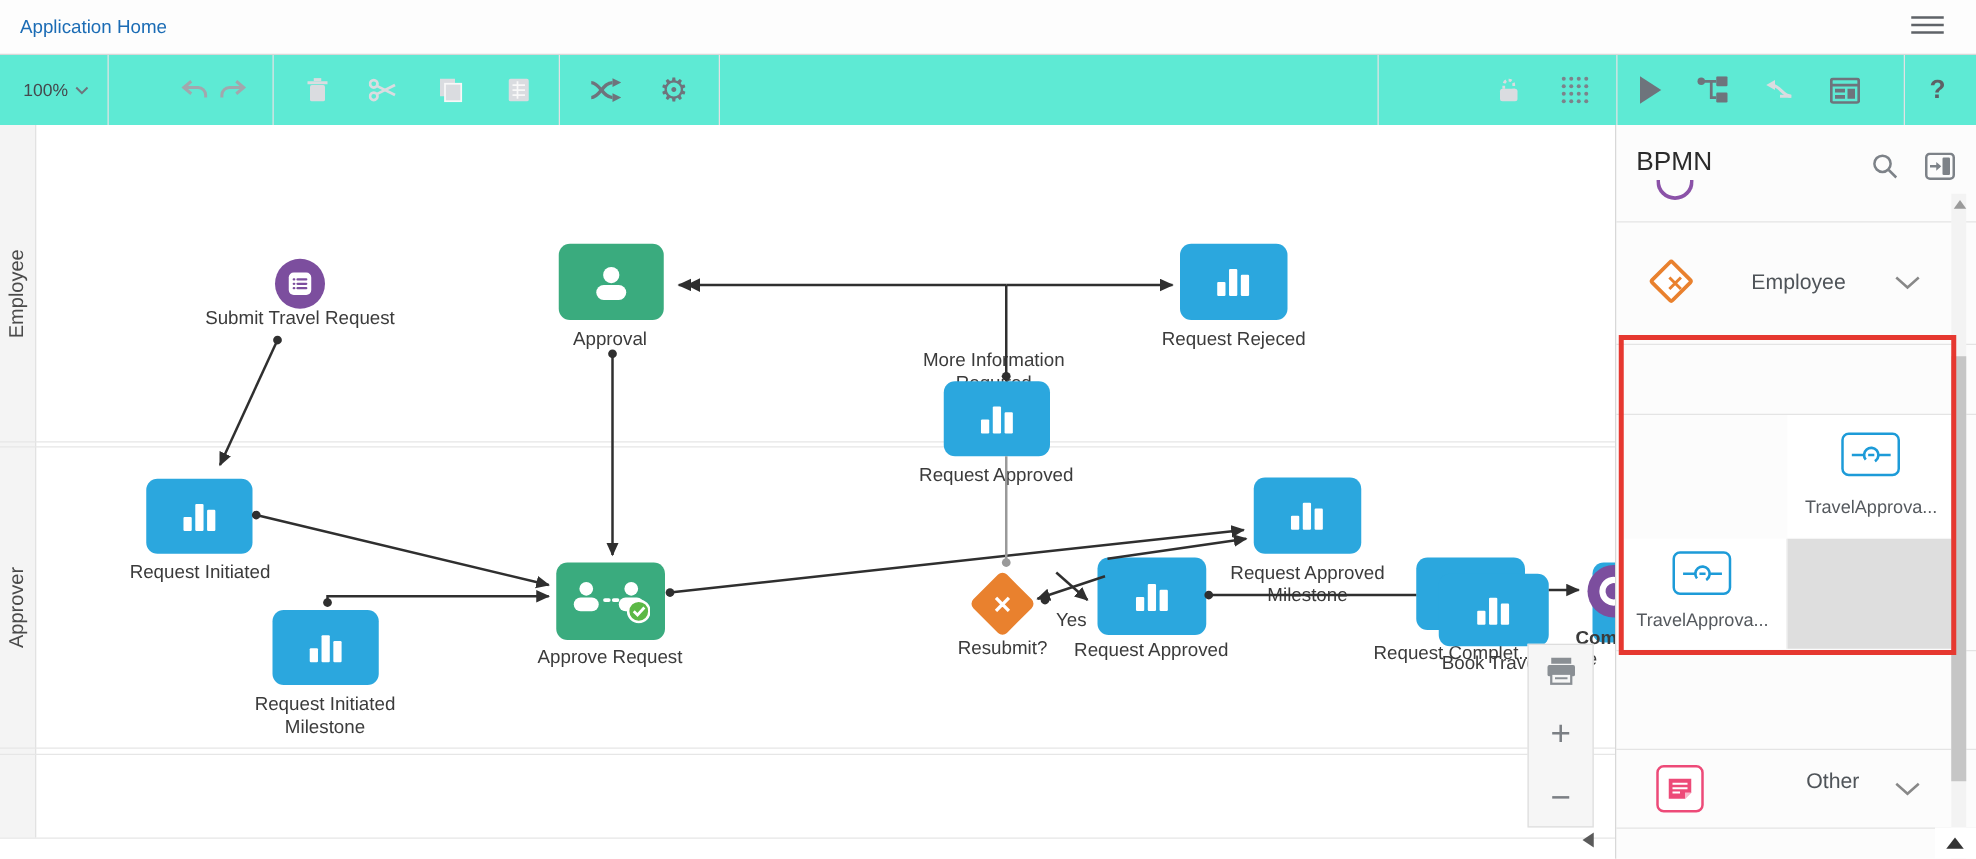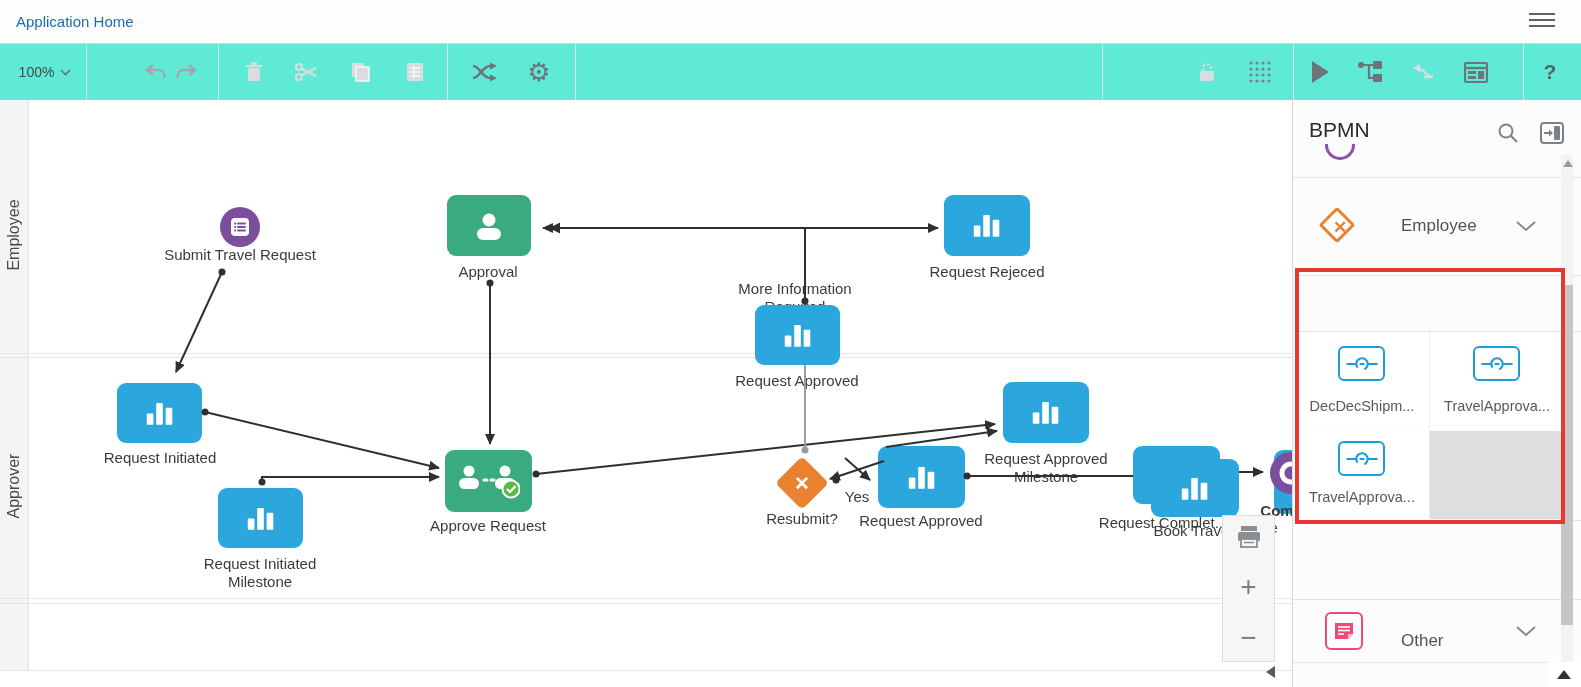--- a/index.html
+++ b/index.html
@@ -437,30 +437,20 @@
     <div class="pdX" style="left:40px;top:39px;">✕</div>
     <div class="pal-rowlabel" style="top:38px;">Employee</div>
     <svg class="chev" style="top:42px;" viewBox="0 0 22 12">
         <polyline points="2,2 11,10 20,2" fill="none" stroke="#888" stroke-width="2"></polyline>
       </svg>
   </div>
   <div class="pal-hline" style="top:175px;"></div>
 
   <div class="pal-hline" style="top:231px;"></div>
 
-  <div class="pal-cell" style="left:2px;top:232px;width:134px;height:98px;border-right:1px solid #eee;">
-    <div class="iconbox" style="left:43px;top:14px;width:47px;height:35px;">
-      <svg width="36" height="22" viewBox="0 0 44 26">
-          <line x1="3" y1="13" x2="41" y2="13" stroke="#1d9bd8" stroke-width="2.4"></line>
-          <circle cx="22" cy="13" r="7" fill="#fff" stroke="#1d9bd8" stroke-width="2.6" stroke-dasharray="34 10" transform="rotate(140 22 13)"></circle>
-          <line x1="19" y1="13" x2="25" y2="13" stroke="#1d9bd8" stroke-width="2.6"></line>
-        </svg>
-    </div>
-    <div class="pal-cell-label">DecDecShipm...</div>
-  </div>
   <div class="pal-cell" style="left:137px;top:232px;width:134px;height:98px;">
     <div class="iconbox" style="left:43px;top:14px;width:47px;height:35px;">
       <svg width="36" height="22" viewBox="0 0 44 26">
           <line x1="3" y1="13" x2="41" y2="13" stroke="#1d9bd8" stroke-width="2.4"></line>
           <circle cx="22" cy="13" r="7" fill="#fff" stroke="#1d9bd8" stroke-width="2.6" stroke-dasharray="34 10" transform="rotate(140 22 13)"></circle>
           <line x1="19" y1="13" x2="25" y2="13" stroke="#1d9bd8" stroke-width="2.6"></line>
         </svg>
     </div>
     <div class="pal-cell-label">TravelApprova...</div>
   </div>
@@ -486,21 +476,21 @@
       <svg width="20" height="18" viewBox="0 0 20 18">
           <path d="M1 1 h18 v11 l-5 5 h-13 z" fill="#ed4a78"></path>
           <path d="M14 17 v-5 h5 z" fill="#f9b8cb"></path>
           <g stroke="#fff" stroke-width="1.6">
             <line x1="4" y1="5" x2="16" y2="5"></line>
             <line x1="4" y1="8.5" x2="16" y2="8.5"></line>
             <line x1="4" y1="12" x2="10" y2="12"></line>
           </g>
         </svg>
     </div>
-    <div class="pal-rowlabel" style="top:31px;">Other</div>
+    <div class="pal-rowlabel" style="top:15px;margin-left:44px;">Other</div>
     <svg class="chev" style="top:25px;" viewBox="0 0 22 12">
         <polyline points="2,2 11,10 20,2" fill="none" stroke="#888" stroke-width="2"></polyline>
       </svg>
   </div>
   <div class="pal-hline" style="top:562px;"></div>
 
   <div class="vtrack"></div>
   <div class="vup"></div>
   <div class="vthumb"></div>
 </div>

